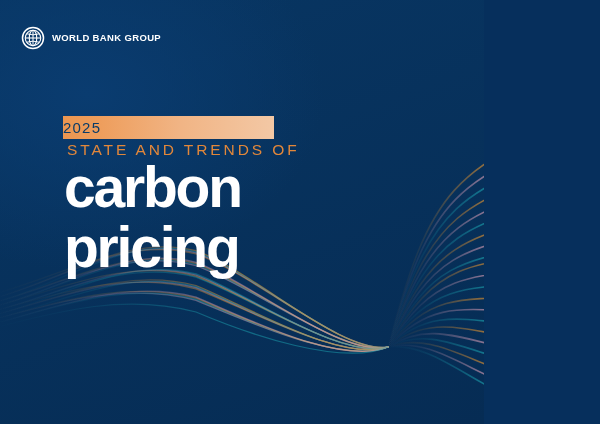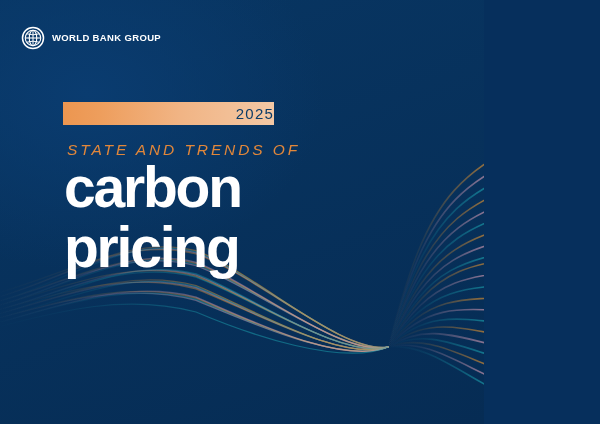--- a/index.html
+++ b/index.html
@@ -50,48 +50,47 @@
     font-weight: bold;
     letter-spacing: 0.35px;
     white-space: nowrap;
     line-height: 1;
   }
 
   
   .year-banner {
     position: absolute;
     left: 63px;
-    top: 102px;
+    top: 116px;
     width: 211px;
     height: 23px;
     background: linear-gradient(90deg, #ec9650 0%, #ee9e5d 18%, #f1b484 55%, #f3c8a5 100%);
     display: flex;
     align-items: center;
-    justify-content: flex-end;
+    justify-content: flex-start;
   }
   .year-text {
     color: #0b3c68;
     font-size: 15px;
     font-weight: normal;
     letter-spacing: 1.2px;
     line-height: 1;
   }
 
   
   .kicker {
     position: absolute;
     left: 67px;
     top: 142px;
     color: #e2873a;
     font-size: 15.5px;
     font-weight: normal;
     letter-spacing: 2.9px;
     line-height: 1;
     white-space: nowrap;
-    font-style: italic;
   }
   .title-block {
     position: absolute;
     left: 64px;
     top: 161px;
     color: #ffffff;
     font-weight: bold;
     font-size: 57px;
     line-height: 0.92;
     letter-spacing: -2.2px;

